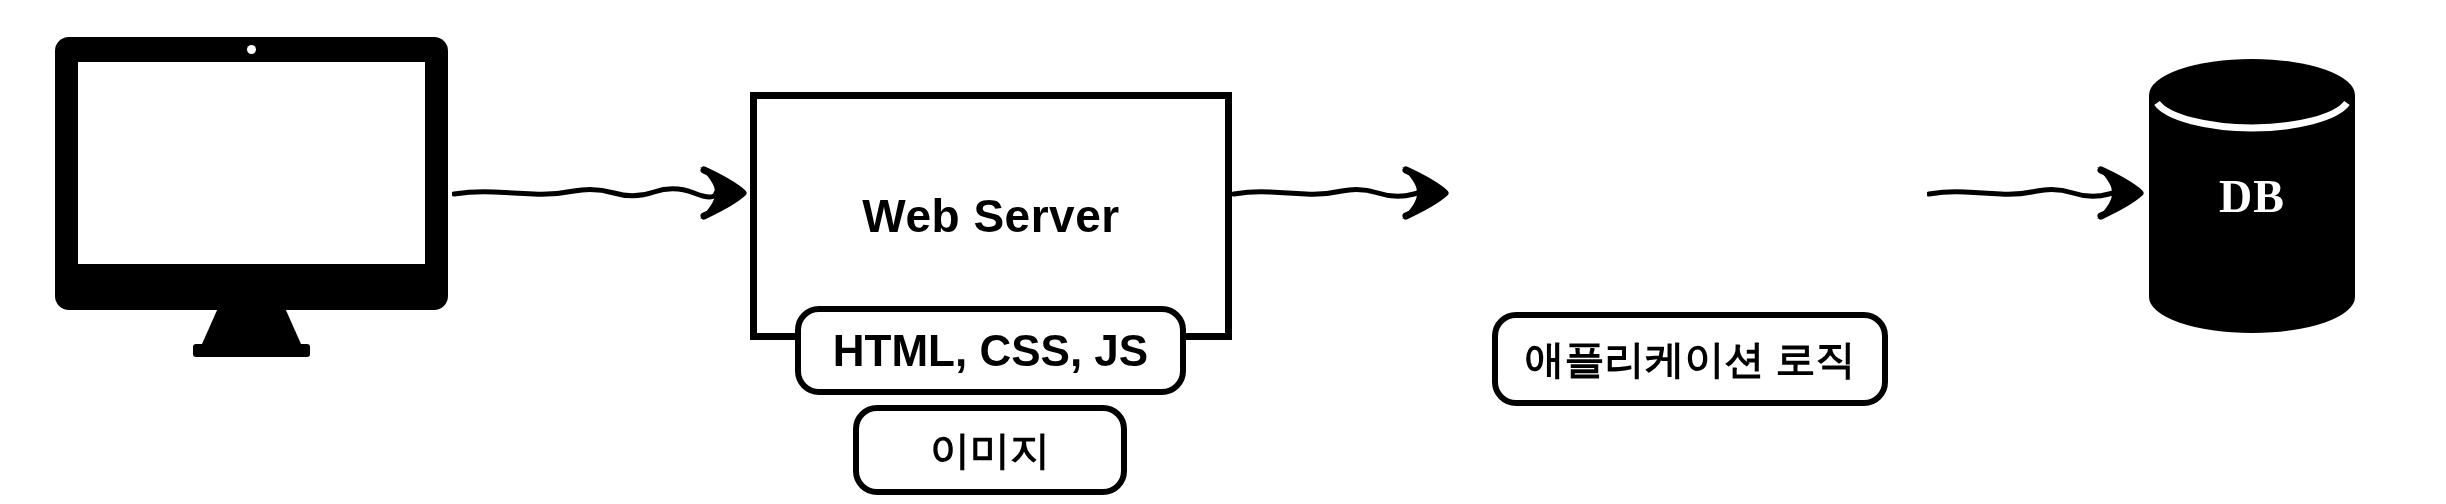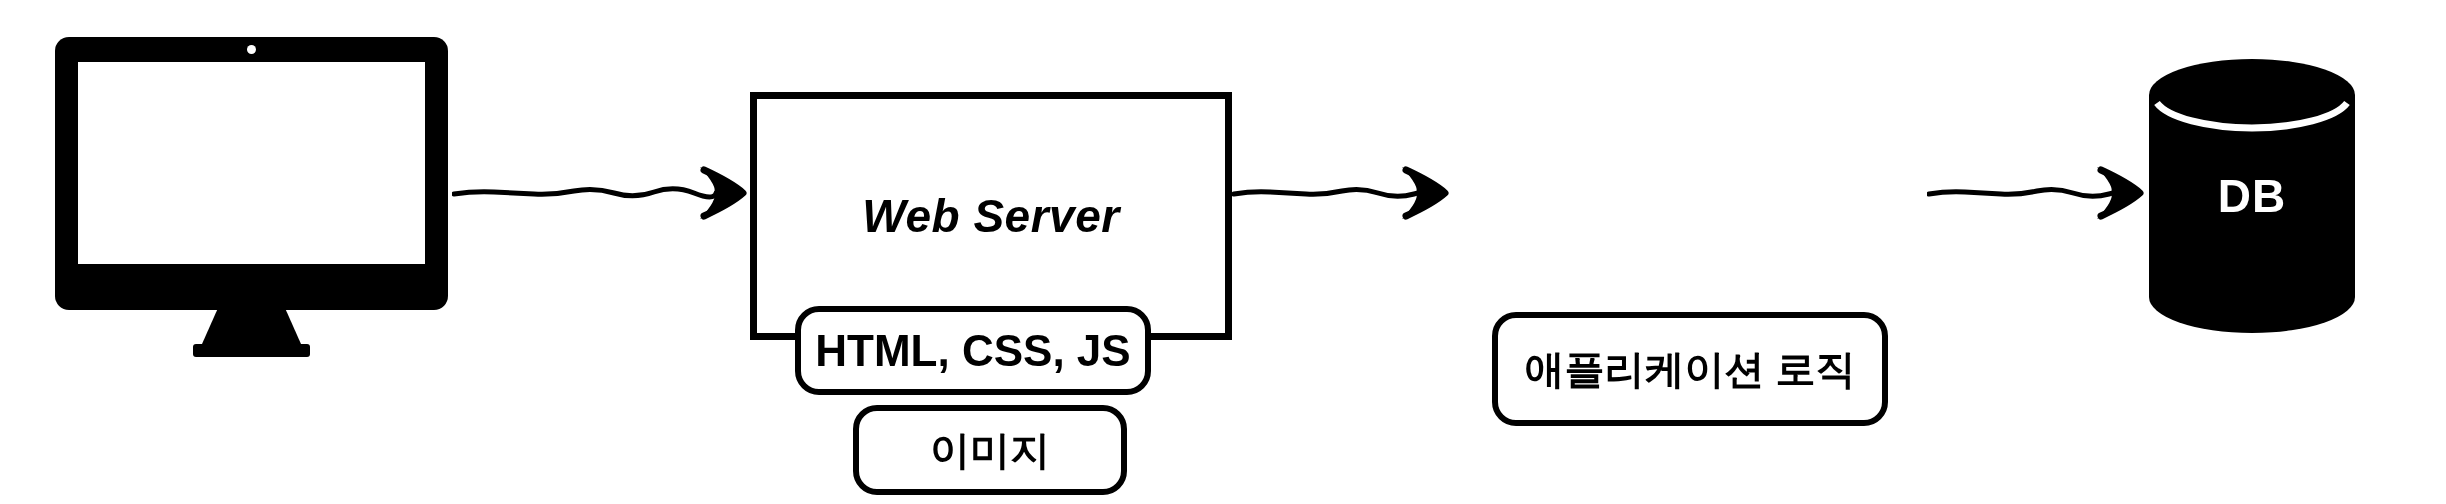--- a/index.html
+++ b/index.html
@@ -24,51 +24,52 @@
     background: #ffffff;
     border: 7px solid #000000;
     display: flex;
     align-items: center;
     justify-content: center;
     font-weight: bold;
     font-size: 46px;
     color: #000000;
     letter-spacing: 0.5px;
   }
-  .box-webserver { left: 750px; top: 92px;  width: 482px; height: 248px; font-style: italic; }
+  .box-webserver { left: 750px; top: 92px;  width: 482px; height: 248px; }
   .box-was       { left: 1453px; top: 95px; width: 474px; height: 198px; }
 
   
   .pill {
     position: absolute;
     box-sizing: border-box;
     background: #ffffff;
     border: 6px solid #000000;
     border-radius: 24px;
     display: flex;
     align-items: center;
     justify-content: center;
     font-weight: bold;
     color: #000000;
   }
-  .pill-html   { left: 795px;  top: 306px; width: 356px; height: 89px; font-size: 44px; }
+  .pill-html   { left: 795px;  top: 306px; width: 391px; height: 89px; font-size: 44px; }
   .pill-image  { left: 853px;  top: 405px; width: 274px; height: 90px; font-size: 40px; text-align: right; }
-  .pill-logic  { left: 1492px; top: 312px; width: 396px; height: 114px; font-size: 40px; }
+  .pill-logic  { left: 1492px; top: 312px; width: 396px; height: 94px; font-size: 40px; }
 
   
   .client-wrap { left: 55px; top: 37px; width: 393px; height: 320px; }
 
   
   .db-wrap { left: 2147px; top: 57px; width: 210px; height: 278px; }
   .db-label {
     position: absolute;
     left: 2147px; top: 57px; width: 210px; height: 278px;
     display: flex; align-items: center; justify-content: center;
     color: #ffffff; font-weight: bold; font-size: 46px;
     letter-spacing: 1px;
+    font-family: Liberation Serif, serif;
   }
 
   
   .arrow { position: absolute; }
   .arrow path.shaft   { stroke: #000000; stroke-width: 5; fill: none; stroke-linecap: round; }
   .arrow path.chevron { stroke: #000000; stroke-width: 7; fill: none; stroke-linecap: round; stroke-linejoin: round; }
   .arrow path.headfill { fill: #000000; stroke: none; }
 </style>
 </head>
 <body>

